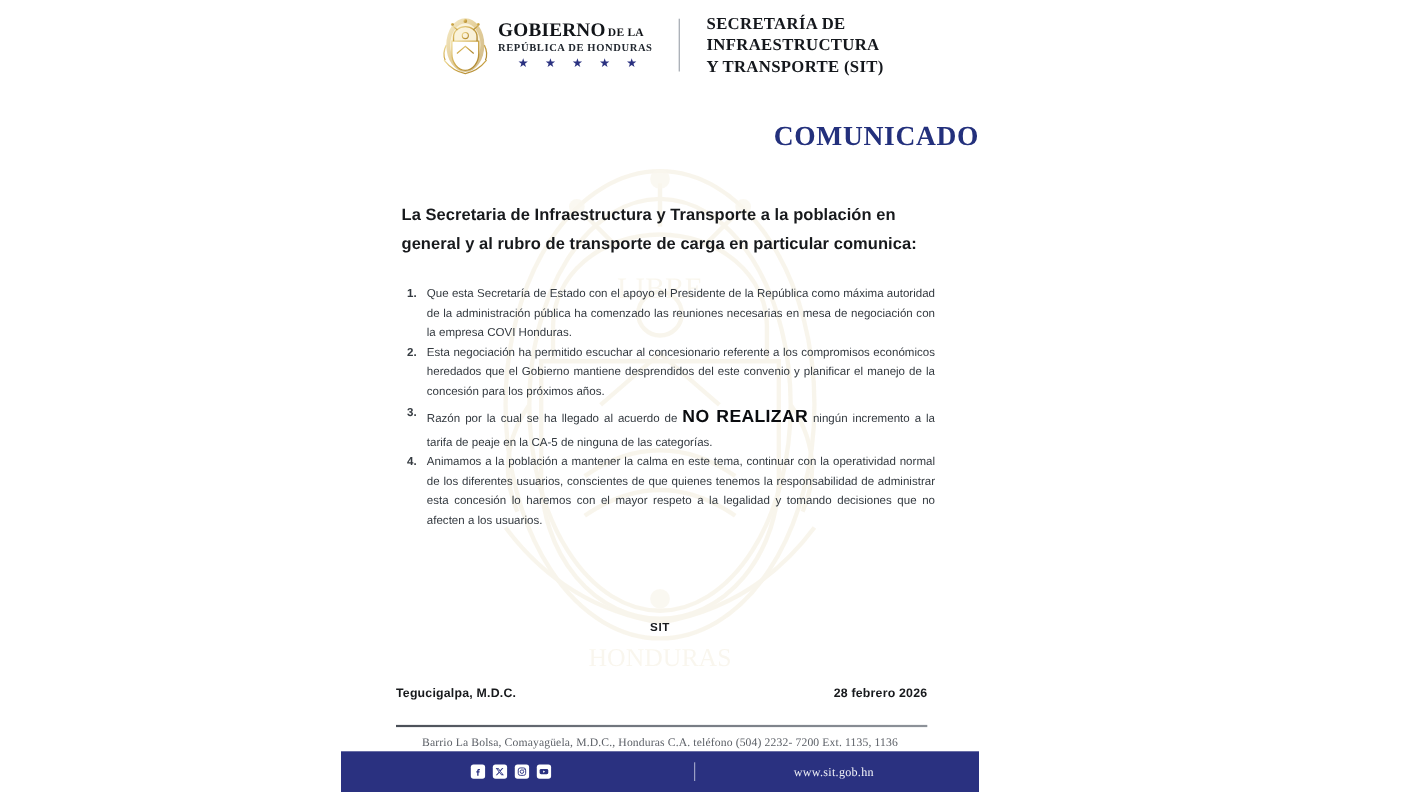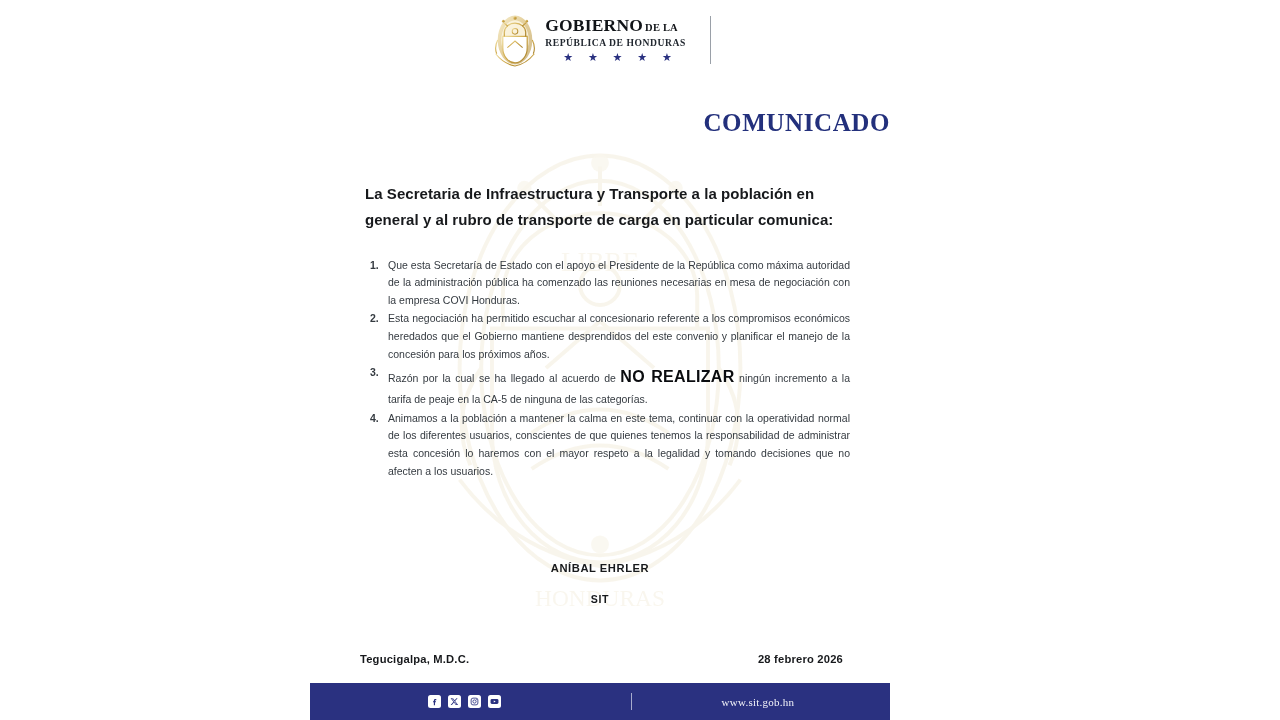--- a/index.html
+++ b/index.html
@@ -362,35 +362,35 @@
               <span>★</span>
               <span>★</span>
               <span>★</span>
               <span>★</span>
             </div>
           </div>
         </div>
 
         <div class="hdr-divider"></div>
 
+        <div class="sit-text">SECRETARÍA DE<br>INFRAESTRUCTURA<br>Y TRANSPORTE (SIT)</div>
       </div>
 
       <div class="doc-title">COMUNICADO</div>
 
       <div class="intro">La Secretaria de Infraestructura y Transporte a la población en general y al rubro de transporte de carga en particular comunica:</div>
 
       <ol class="items">
         <li><span>Que esta Secretaría de Estado con el apoyo el Presidente de la República como máxima autoridad de la administración pública ha comenzado las reuniones necesarias en mesa de negociación con la empresa COVI Honduras.</span></li>
         <li><span>Esta negociación ha permitido escuchar al concesionario referente a los compromisos económicos heredados que el Gobierno mantiene desprendidos del este convenio y planificar el manejo de la concesión para los próximos años.</span></li>
         <li><span>Razón por la cual se ha llegado al acuerdo de </span><span class="strong-no">NO REALIZAR</span><span> ningún incremento a la tarifa de peaje en la CA-5 de ninguna de las categorías.</span></li>
         <li><span>Animamos a la población a mantener la calma en este tema, continuar con la operatividad normal de los diferentes usuarios, conscientes de que quienes tenemos la responsabilidad de administrar esta concesión lo haremos con el mayor respeto a la legalidad y tomando decisiones que no afecten a los usuarios.</span></li>
       </ol>
 
       <div class="sig">
-        <div class="sig-name">ANÍBAL EHRLER</div>
         <div class="sig-abbr">SIT</div>
       </div>
 
       <div class="date-row">
         <span>Tegucigalpa, M.D.C.</span>
         <span>28 febrero 2026</span>
       </div>
 
       <div class="foot-rule"></div>
       <div class="foot-addr">Barrio La Bolsa, Comayagüela, M.D.C., Honduras C.A. teléfono (504) 2232- 7200 Ext. 1135, 1136</div>

